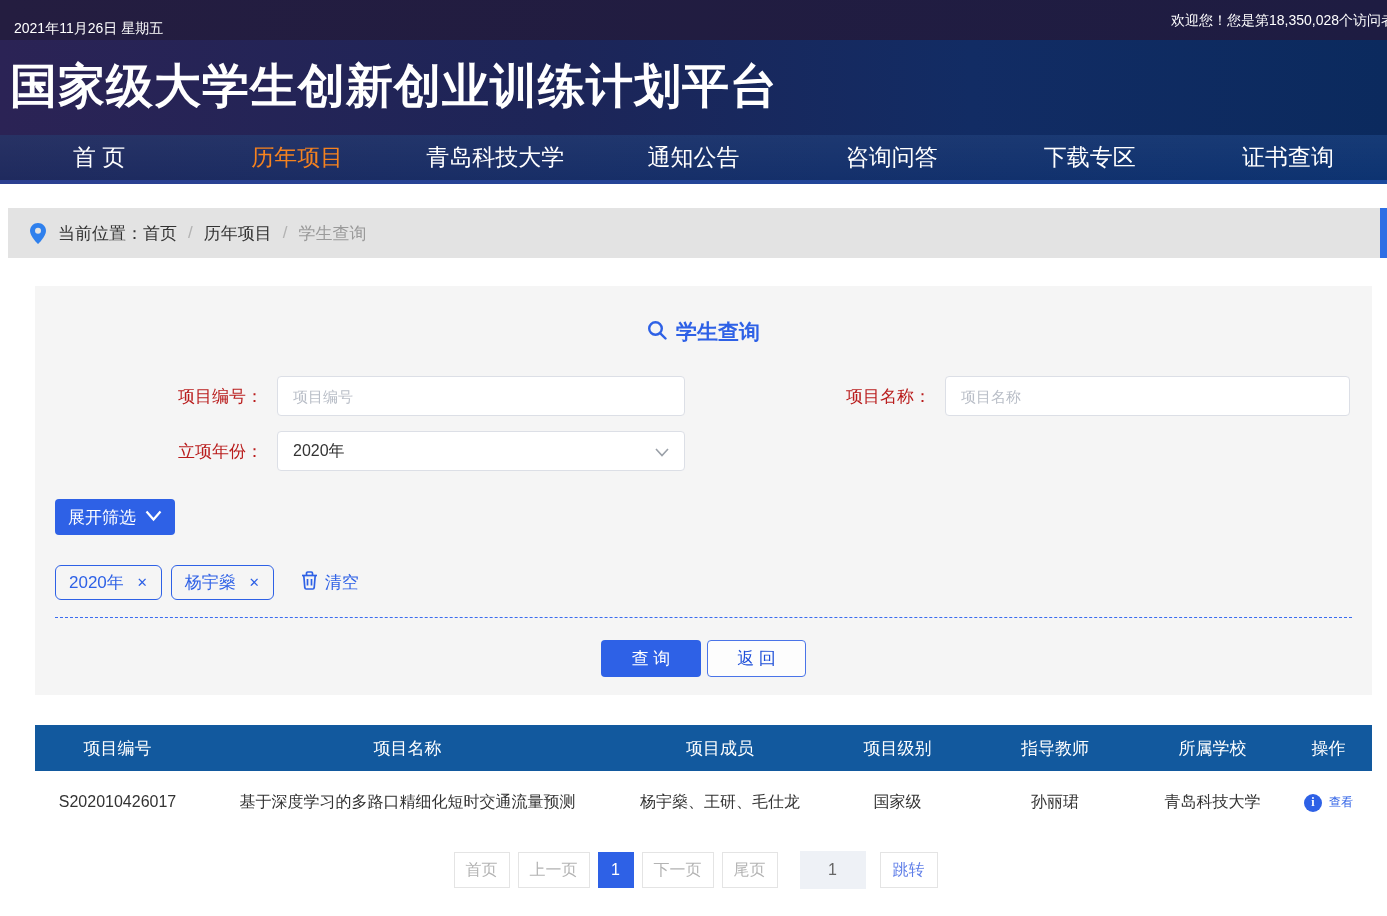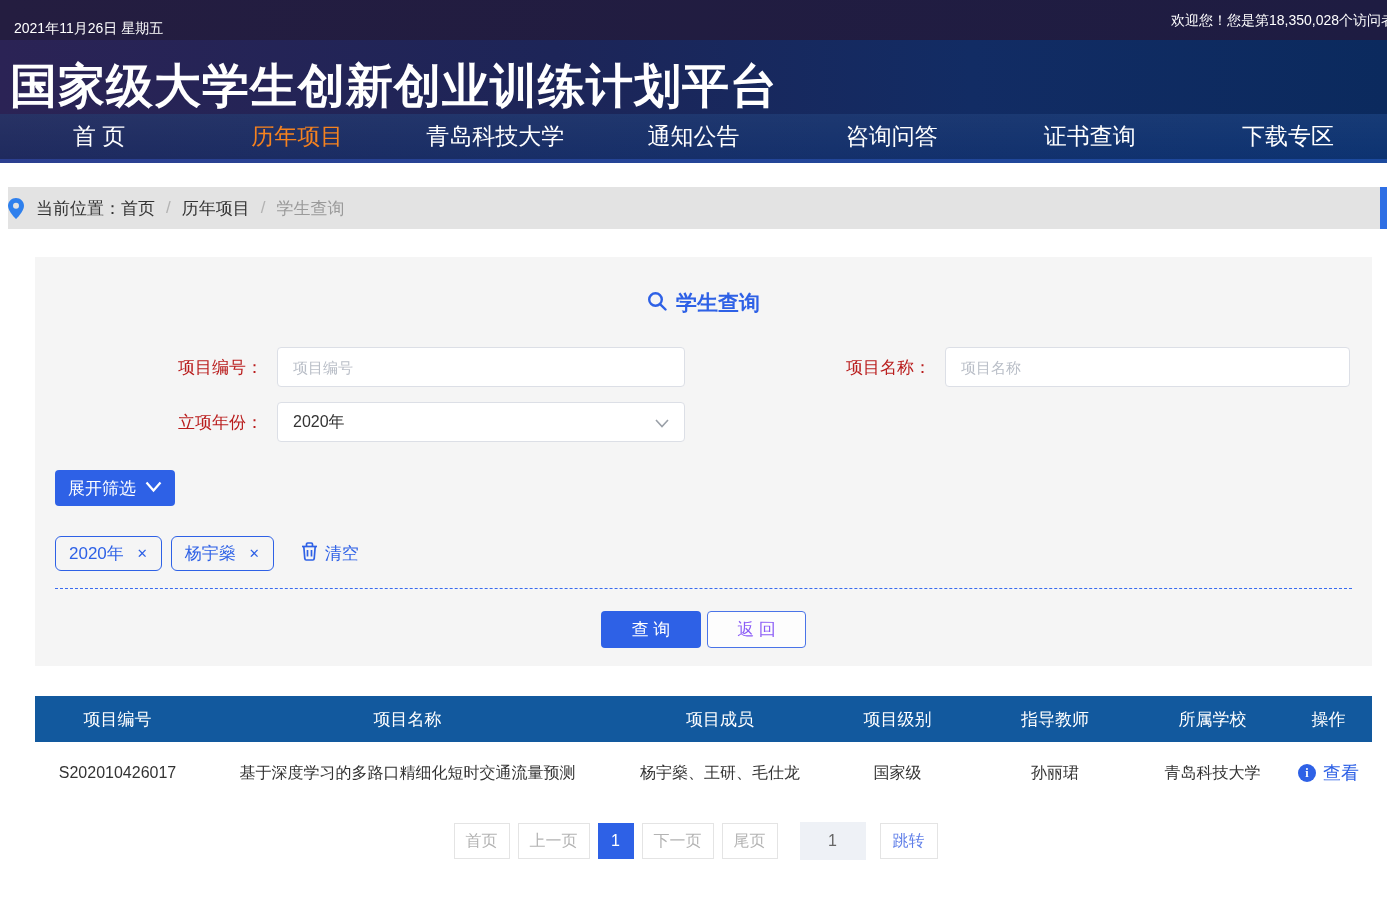--- a/index.html
+++ b/index.html
@@ -10,42 +10,42 @@
   }
   
   .topbar{
     position:relative;height:40px;background:linear-gradient(90deg,#241d40,#1e1c42);
     color:#fff;font-size:14px;
   }
   .topbar-left{position:absolute;left:14px;top:12px;white-space:nowrap;margin-top:8px;}
   .topbar-right{position:absolute;right:-8px;top:12px;white-space:nowrap;}
   
   .header{
-    height:74px;
+    height:95px;
     background:linear-gradient(90deg,#2b2355 0%,#1d2558 40%,#122c64 70%,#0b2a5e 100%);
   }
   .site-title{
     color:#fff;font-size:47px;font-weight:bold;letter-spacing:1px;
     padding:15px 0 0 10px;white-space:nowrap;
   }
   
   .navbar{
     display:flex;height:45px;
     background:linear-gradient(90deg,#1f2a5e 0%,#14306b 60%,#0d3371 100%);
   }
   .nav-item{
     flex:1;text-align:center;line-height:45px;color:#fff;font-size:23px;cursor:pointer;
     background:linear-gradient(180deg,rgba(255,255,255,0.04),rgba(255,255,255,0));
   }
   .nav-item.active{color:#f5821f;}
   .nav-underline{height:4px;background:linear-gradient(90deg,#2c3f90,#1c4a9e);}
   
   .breadcrumb{
-    margin:24px 0 0 8px;height:42px;background:#e3e3e3;
-    display:flex;align-items:center;font-size:17px;color:#333;
+    margin:24px 0 0 8px;height:50px;background:#e3e3e3;
+    display:flex;align-items:center;padding-left:22px;font-size:17px;color:#333;
     border-right:7px solid #2f6fe4;
   }
   .pin-icon{margin-right:12px;display:inline-flex;}
   .crumb-sep{color:#b3b3b3;margin:0 11px;}
   .crumb-current{color:#9a9a9a;}
   
   .panel{margin:28px 15px 0 35px;background:#f5f5f5;padding-bottom:18px;}
   .panel-title{
     display:flex;justify-content:center;align-items:center;gap:9px;
     padding-top:32px;color:#2e61e6;font-size:21px;font-weight:bold;
@@ -82,42 +82,42 @@
     display:inline-flex;align-items:flex-start;gap:7px;color:#2e61e6;font-size:17px;
     margin-left:12px;cursor:pointer;background:none;border:none;
   }
   .dashed{margin:17px 20px 0 20px;border-top:1px dashed #3a6cf0;}
   .action-row{margin-top:22px;display:flex;justify-content:center;gap:6px;}
   .btn-primary{
     width:100px;height:37px;background:#2e61e6;color:#fff;border:none;border-radius:4px;
     font-size:17px;cursor:pointer;
   }
   .btn-outline{
-    width:99px;height:37px;background:#fdfdfd;color:#8b5cf6;border:1px solid #4a74e8;
+    width:99px;height:37px;background:#fdfdfd;color:#1d4ed8;border:1px solid #4a74e8;
     border-radius:4px;font-size:17px;cursor:pointer;box-sizing:border-box;
   }
   
   .result-table{
     margin:30px 15px 0 35px;border-collapse:collapse;table-layout:fixed;width:1337px;
   }
   .result-table th{
     background:#12599e;color:#fff;font-weight:normal;font-size:17px;height:46px;
     text-align:center;padding:0;
   }
   .result-table td{
     background:#fff;color:#333;font-size:16px;height:62px;text-align:center;
     padding:0 4px;overflow:hidden;white-space:nowrap;
   }
   .action-cell{display:inline-flex;align-items:center;gap:7px;cursor:pointer;}
   .info-icon{
     width:18px;height:18px;border-radius:50%;background:#2e61e6;color:#fff;
     display:inline-flex;align-items:center;justify-content:center;
     font-size:12px;font-weight:bold;font-family:"Liberation Serif",serif;
   }
-  .view-link{color:#2e61e6;font-size:18px;text-decoration:none;}
+  .view-link{color:#2e61e6;font-size:12px;text-decoration:none;}
   
   .pagination{margin-top:18px;display:flex;justify-content:center;align-items:center;font-size:16px;}
   .pg-btn{
     padding:0 11px;height:36px;line-height:34px;border:1px solid #e4e4e4;background:#fff;
     color:#b3b3b3;margin:0 4px;box-sizing:border-box;cursor:pointer;font-size:16px;
   }
   .pg-cur{
     width:36px;height:36px;line-height:36px;text-align:center;background:#2e61e6;color:#fff;
     margin:0 4px;cursor:pointer;
   }
@@ -142,22 +142,22 @@
 <div class="header">
   <div class="site-title">国家级大学生创新创业训练计划平台</div>
 </div>
 
 <div class="navbar">
   <div class="nav-item">首 页</div>
   <div class="nav-item active">历年项目</div>
   <div class="nav-item">青岛科技大学</div>
   <div class="nav-item">通知公告</div>
   <div class="nav-item">咨询问答</div>
+  <div class="nav-item">下载专区</div>
   <div class="nav-item">证书查询</div>
-  <div class="nav-item">下载专区</div>
 </div>
 <div class="nav-underline"></div>
 
 <div class="breadcrumb">
   <span class="pin-icon">
     <svg width="16" height="21" viewBox="0 0 16 21">
         <path d="M8 0C3.6 0 0 3.5 0 7.9 0 13.3 8 21 8 21s8-7.7 8-13.1C16 3.5 12.4 0 8 0z" fill="#2f80ed"></path>
         <circle cx="8" cy="7.7" r="3" fill="#e3e3e3"></circle>
       </svg>
   </span>

